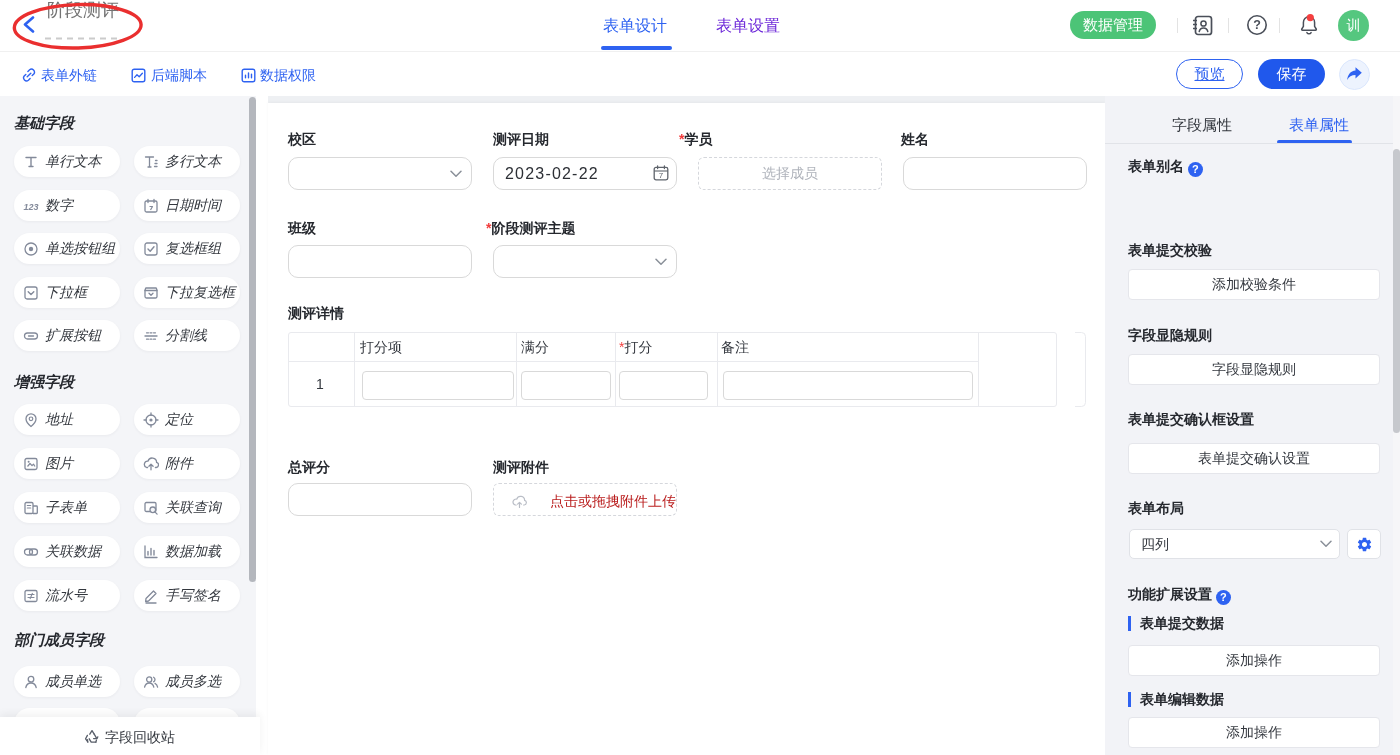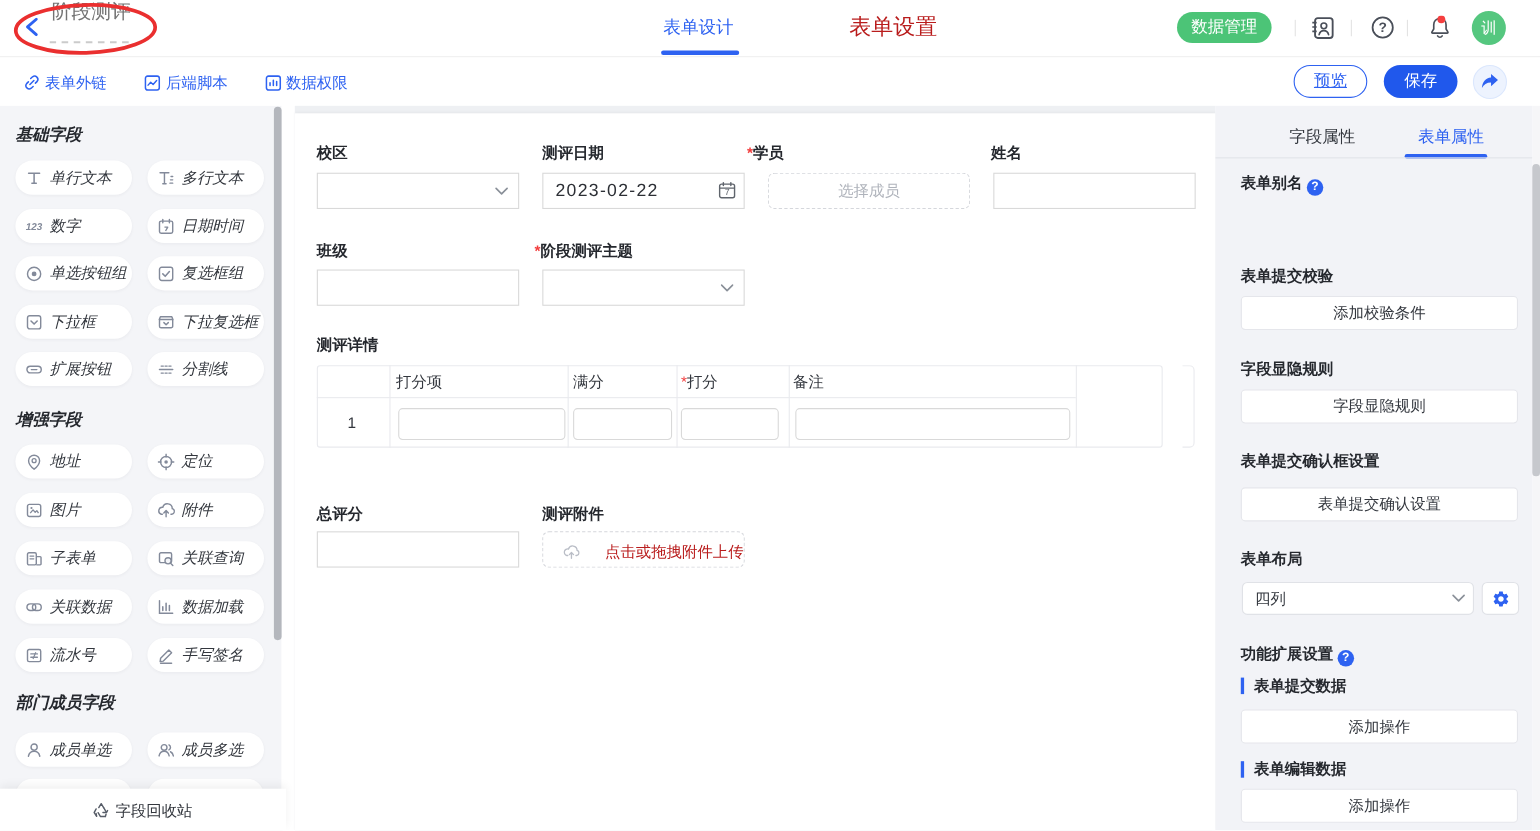--- a/index.html
+++ b/index.html
@@ -1,21 +1,21 @@
 <!DOCTYPE html>
 <html><head>
 <meta charset="utf-8">
 <style>
   * { margin:0; padding:0; box-sizing:border-box; }
   html,body { width:1400px; height:755px; overflow:hidden; background:#fff;
     font-family:"Liberation Sans", sans-serif; }
   .abs { position:absolute; }
   body { position:relative; }
   .lbl { position:absolute; font-size:14px; font-weight:bold; color:#25282e; line-height:14px; white-space:nowrap; }
-  .inp { position:absolute; background:#fff; border:1px solid #d9d9d9; border-radius:0; }
+  .inp { position:absolute; background:#fff; border:1px solid #d9d9d9; border-radius:10px; }
   .red { color:#f23c3c; }
   .shead { position:absolute; font-size:15px; font-weight:bold; color:#25282e; line-height:15px; white-space:nowrap; }
   .fbtn { position:absolute; width:106px; height:31px; background:#fff; border-radius:16px;
     box-shadow:0 1px 3px rgba(30,40,60,0.05); display:flex; align-items:center;
     font-size:14px; color:#33373e; white-space:nowrap; }
   .fbtn svg { width:16px; height:16px; margin-left:9px; margin-right:6px; flex:none; }
   .plbl { position:absolute; font-size:14px; font-weight:bold; color:#25282e; line-height:15px; white-space:nowrap; }
   .pbtn { position:absolute; left:23px; width:252px; height:31px; background:#fff; border:1px solid #e5e6eb;
     border-radius:4px; font-size:14px; color:#33373e; text-align:center; line-height:29px; }
   .qico { display:inline-block; width:15px; height:15px; border-radius:50%; background:#2e62f1; color:#fff;
@@ -30,21 +30,21 @@
   </svg>
   <div class="abs" style="left:47px;top:0;font-size:18px;color:#737373;line-height:20px;">阶段测评</div>
   <svg class="abs" style="left:45px;top:37px;" width="74" height="3" viewBox="0 0 74 3">
       <path d="M0 1.5h74" stroke="#cbcbcb" stroke-width="1.8" stroke-dasharray="6 5"></path>
     </svg>
   <svg class="abs" style="left:12px;top:1px;z-index:40;" width="140" height="51" viewBox="0 0 140 51">
     <ellipse cx="65.7" cy="25.3" rx="63.4" ry="21.7" fill="none" stroke="#ea2f2f" stroke-width="3.4" transform="rotate(-1.5 65.7 25.3)"></ellipse>
   </svg>
 
   <div class="abs" style="left:603px;top:17px;font-size:16px;color:#2e62f1;line-height:17px;">表单设计</div>
-  <div class="abs" style="left:772px;top:17px;font-size:20px;color:#b91c1c;line-height:17px;">表单设置</div>
+  <div class="abs" style="left:716px;top:17px;font-size:16px;color:#6d28d9;line-height:17px;">表单设置</div>
   <div class="abs" style="left:601px;top:46px;width:71px;height:4px;background:#2e62f1;border-radius:2px;"></div>
 
   <div class="abs" style="left:1070px;top:11px;width:86px;height:28px;border-radius:14px;background:#4cc477;color:#fff;font-size:15px;text-align:center;line-height:28px;">数据管理</div>
   <div class="abs" style="left:1177px;top:18px;width:1px;height:15px;background:#e3e3e3;"></div>
   <div class="abs" style="left:1228px;top:18px;width:1px;height:15px;background:#e3e3e3;"></div>
   <div class="abs" style="left:1279px;top:18px;width:1px;height:15px;background:#e3e3e3;"></div>
 
   <svg class="abs" style="left:1191px;top:14px;" width="23" height="23" viewBox="0 0 23 23">
     <rect x="4.5" y="2.5" width="16" height="18" rx="2.5" fill="none" stroke="#4a4f59" stroke-width="1.7"></rect>
     <path d="M2 6.5h4M2 10.5h4M2 14.5h4" stroke="#4a4f59" stroke-width="1.5"></path>

